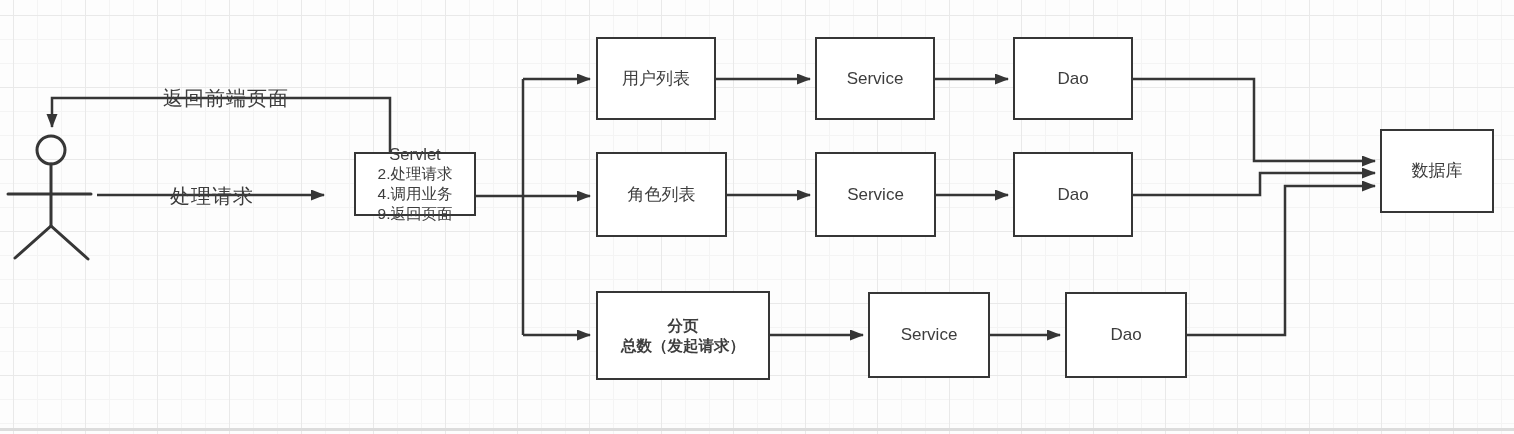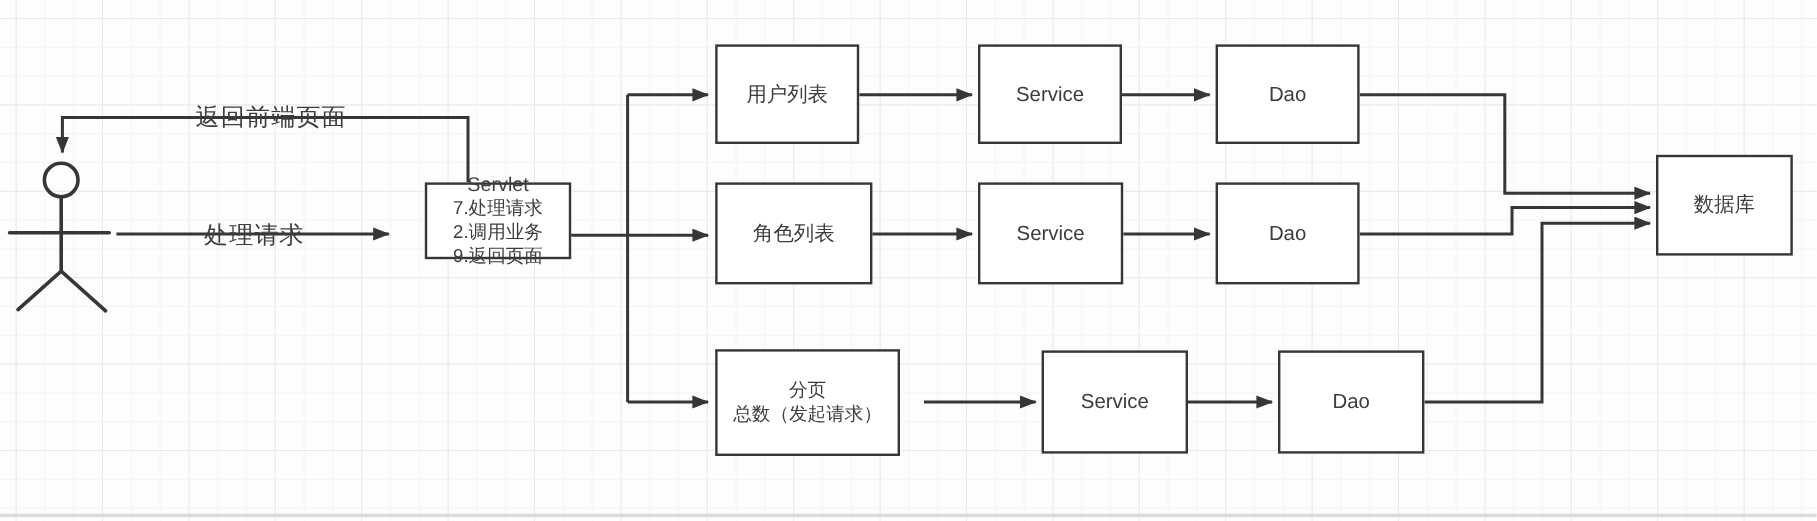--- a/index.html
+++ b/index.html
@@ -105,22 +105,22 @@
       <path d="M 990 335 L 1060 335" marker-end="url(#arw)"></path>
       <path d="M 1187 335 L 1285 335 L 1285 186 L 1375 186" marker-end="url(#arw)"></path>
     </g>
   </svg>
 
   <div class="edge-label" style="left:226px; top:98px;">返回前端页面</div>
   <div class="edge-label" style="left:212px; top:196px;">处理请求</div>
 
   <div class="node" style="left:330px; top:152px; width:122px; height:64px;margin-left:24px;">
     <div class="title">Servlet</div>
-    <div class="small">7.处理请求</div>
-    <div class="small">2.调用业务</div>
+    <div class="small">2.处理请求</div>
+    <div class="small">4.调用业务</div>
     <div class="small">9.返回页面</div>
   </div>
 
   <div class="node" style="left:596px; top:37px; width:120px; height:83px;">
     <div>用户列表</div>
   </div>
   <div class="node" style="left:815px; top:37px; width:120px; height:83px;">
     <div>Service</div>
   </div>
   <div class="node" style="left:1013px; top:37px; width:120px; height:83px;">
@@ -130,21 +130,21 @@
   <div class="node" style="left:596px; top:152px; width:131px; height:85px;">
     <div>角色列表</div>
   </div>
   <div class="node" style="left:815px; top:152px; width:121px; height:85px;">
     <div>Service</div>
   </div>
   <div class="node" style="left:1013px; top:152px; width:120px; height:85px;">
     <div>Dao</div>
   </div>
 
-  <div class="node" style="left:596px; top:291px; width:154px; height:89px;">
+  <div class="node" style="left:596px; top:291px; width:174px; height:89px;font-weight:bold;">
     <div class="small">分页</div>
     <div class="small">总数（发起请求）</div>
   </div>
   <div class="node" style="left:868px; top:292px; width:122px; height:86px;">
     <div>Service</div>
   </div>
   <div class="node" style="left:1065px; top:292px; width:122px; height:86px;">
     <div>Dao</div>
   </div>
 

